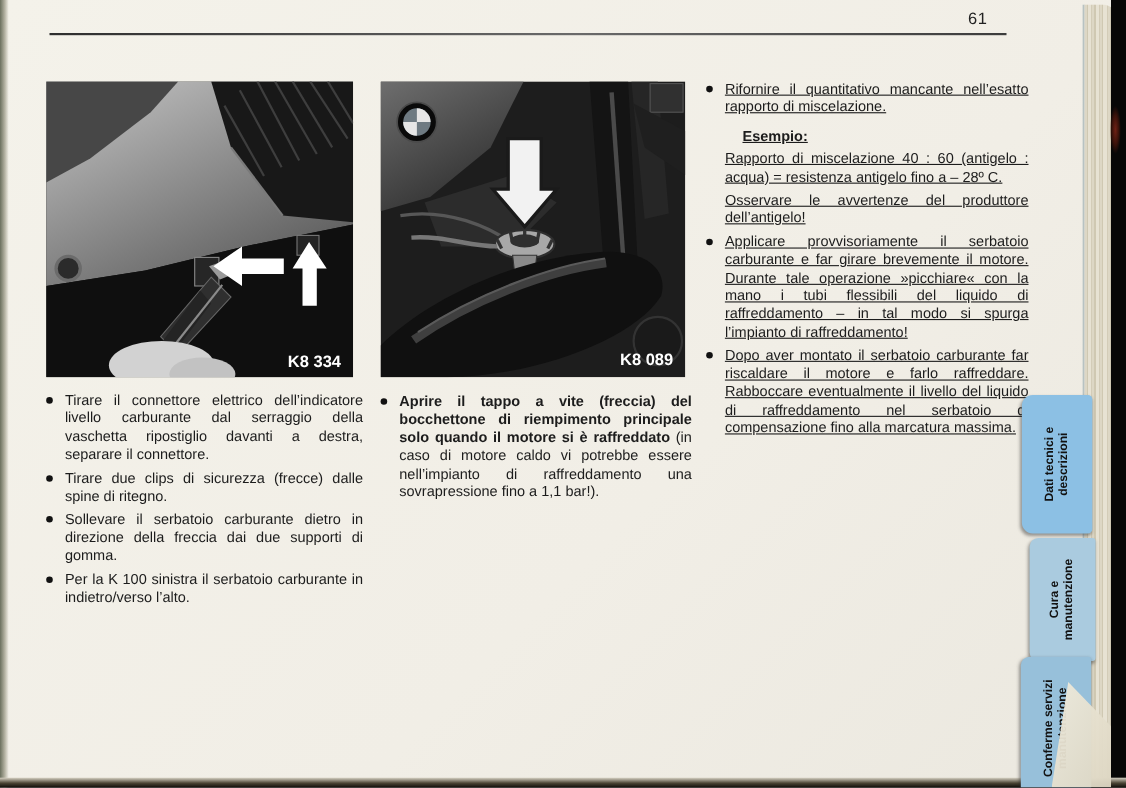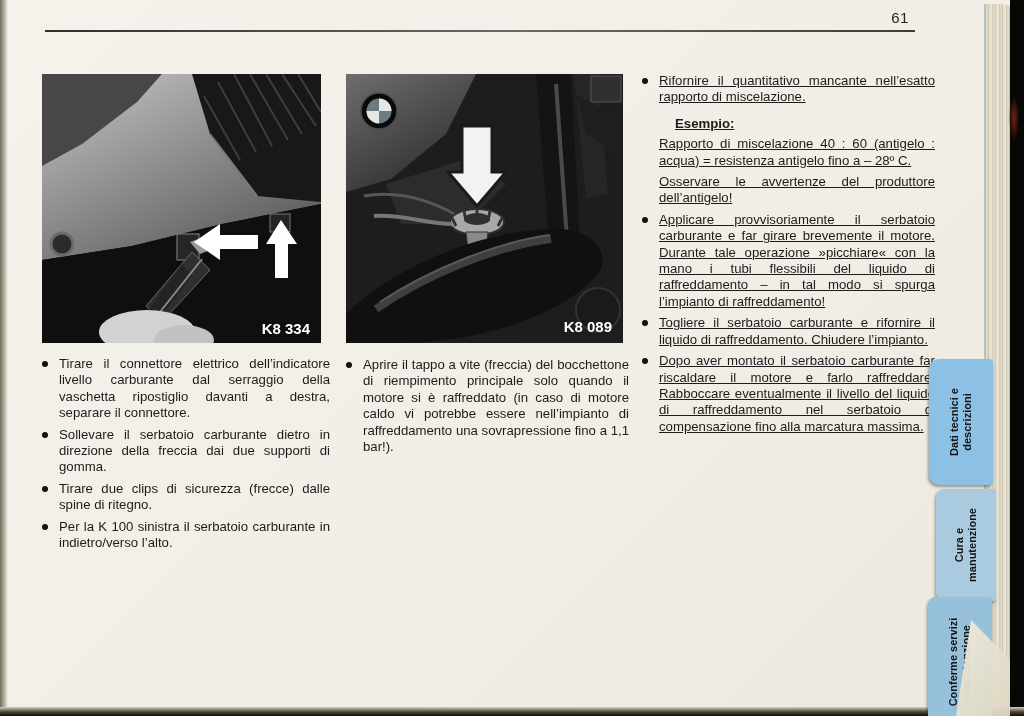--- a/index.html
+++ b/index.html
@@ -15,38 +15,38 @@
     background:linear-gradient(to bottom,#d6d1c3,#4a4434 55%,#0e0c08);z-index:6;}
   .edge-right-black{position:absolute;right:0;top:0;width:14px;height:716px;background:#070706;z-index:4;}
   .red-spot{position:absolute;left:1009px;top:96px;width:10px;height:44px;z-index:5;
     background:radial-gradient(closest-side,#6e2115,#3a120a 60%,rgba(0,0,0,0));}
   .page-edges{position:absolute;left:984px;top:4px;width:30px;height:706px;z-index:3;
     background:repeating-linear-gradient(90deg,#ddd7c5 0 2px,#cfc8b2 2px 3px,#e7e2d3 3px 6px,#d3ccb8 6px 7px);
     border-top-right-radius:14px;border-bottom-right-radius:6px;border-left:2px solid #b7c2c2;}
   
   .top-rule{position:absolute;left:45px;top:30px;width:870px;height:2px;
     background:linear-gradient(90deg,#2e2e2e,#6a6a6a 55%,#3c3c3c);}
-  .page-number{position:absolute;left:880px;top:9px;width:40px;text-align:center;
+  .page-number{position:absolute;left:880px;top:9px;width:40px;text-align:left;
     font-size:15px;letter-spacing:.5px;color:#222;}
   
   .photo{position:absolute;display:block;}
   #photo1{left:42px;top:74px;}
   #photo2{left:346px;top:74px;}
   
   .col{position:absolute;font-size:13.2px;line-height:16.4px;text-align:justify;}
   #col-left{left:42px;top:356px;width:288px;}
   #col-mid{left:346px;top:357px;width:283px;}
   #col-right{left:642px;top:73px;width:293px;text-decoration:underline;}
   .bullet-row{display:flex;margin:0 0 5px 0;}
   .dot{flex:0 0 auto;width:6px;height:6px;border-radius:50%;background:#111;margin:5px 11px 0 0;}
   .bullet-row p{margin:0;flex:1;}
   .indent{margin:8px 0 0 17px;}
   .indent p{margin:0 0 5px 0;}
   h4{margin:10px 0 4px 0;font-size:13.2px;padding-left:16px;}
-  b{font-weight:normal;margin-top:28px;}
+  b{font-weight:bold;margin-top:28px;}
   .warn{font-weight:bold;margin:7px 0 0 17px;}
   
   .tab{position:absolute;z-index:7;display:flex;align-items:center;justify-content:center;
     box-shadow:-1px 2px 3px rgba(40,40,40,.45);}
   .tab-label{transform:rotate(-90deg);white-space:nowrap;text-align:center;
     font-weight:bold;font-size:11px;line-height:13px;color:#121212;}
   #tab1{left:929px;top:359px;width:64px;height:126px;background:#8cc0e4;border-radius:10px 4px 4px 10px;}
   #tab2{left:936px;top:489px;width:60px;height:112px;background:#aacbdf;border-radius:8px 3px 3px 8px;}
   #tab3{left:928px;top:597px;width:64px;height:130px;background:#97c0da;border-radius:8px 3px 3px 8px;}
   .page-corner{position:absolute;left:956px;top:620px;width:54px;height:96px;z-index:8;
@@ -143,25 +143,25 @@
     <text x="266" y="258" text-anchor="end" font-size="15" font-weight="bold" fill="#ffffff" font-family="Liberation Sans, sans-serif">K8 089</text>
   </svg>
 
   <div id="col-left" class="col">
     <div class="bullet-row">
       <span class="dot"></span>
       <p>Tirare il connettore elettrico dell’indicatore livello carburante dal serraggio della vaschetta ripostiglio davanti a destra, separare il connettore.</p>
     </div>
     <div class="bullet-row">
       <span class="dot"></span>
+      <p>Tirare due clips di sicurezza (frecce) dalle spine di ritegno.</p>
+    </div>
+    <div class="bullet-row">
+      <span class="dot"></span>
       <p>Sollevare il serbatoio carburante dietro in direzione della freccia dai due supporti di gomma.</p>
-    </div>
-    <div class="bullet-row">
-      <span class="dot"></span>
-      <p>Tirare due clips di sicurezza (frecce) dalle spine di ritegno.</p>
     </div>
     <div class="bullet-row">
       <span class="dot"></span>
       <p>Per la K 100 sinistra il serbatoio carburante in indietro/verso l’alto.</p>
     </div>
   </div>
 
   <div id="col-mid" class="col">
     <div class="bullet-row">
       <span class="dot"></span>
@@ -178,24 +178,20 @@
       <h4>Esempio:</h4>
       <p>Rapporto di miscelazione 40 : 60 (antigelo : acqua) = resistenza antigelo fino a – 28º C.</p>
       <p>Osservare le avvertenze del produttore dell’antigelo!</p>
     </div>
     <div class="bullet-row" style="margin-top:0">
       <span class="dot"></span>
       <p>Applicare provvisoriamente il serbatoio carburante e far girare brevemente il motore. Durante tale operazione »picchiare« con la mano i tubi flessibili del liquido di raffreddamento – in tal modo si spurga l’impianto di raffreddamento!</p>
     </div>
     <div class="bullet-row" style="margin-top:4px">
       <span class="dot"></span>
-      <p>Togliere il serbatoio carburante e rifornire il liquido di raffreddamento. Chiudere l’impianto.</p>
-    </div>
-    <div class="bullet-row" style="margin-top:4px">
-      <span class="dot"></span>
       <p>Dopo aver montato il serbatoio carburante far riscaldare il motore e farlo raffreddare. Rabboccare eventualmente il livello del liquido di raffreddamento nel serbatoio di compensazione fino alla marcatura massima.</p>
     </div>
   </div>
 
   <div class="page-edges"></div>
   <div class="edge-right-black"></div>
   <div class="red-spot"></div>
 
   <div id="tab1" class="tab">
     <div class="tab-label">

